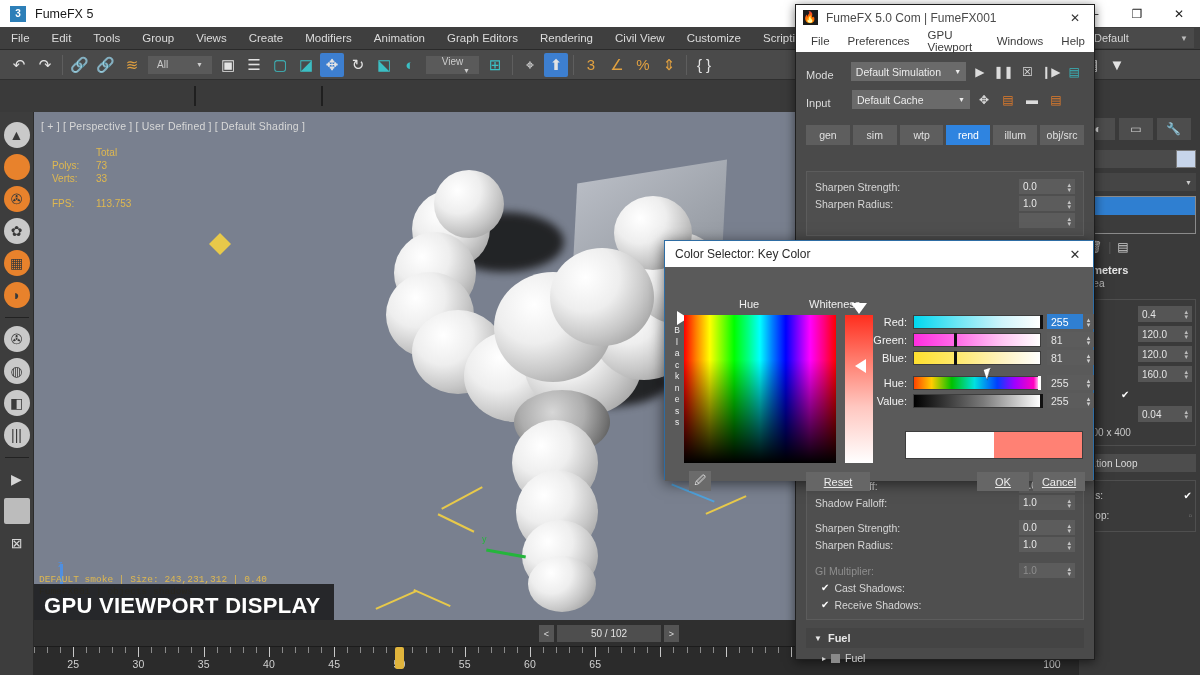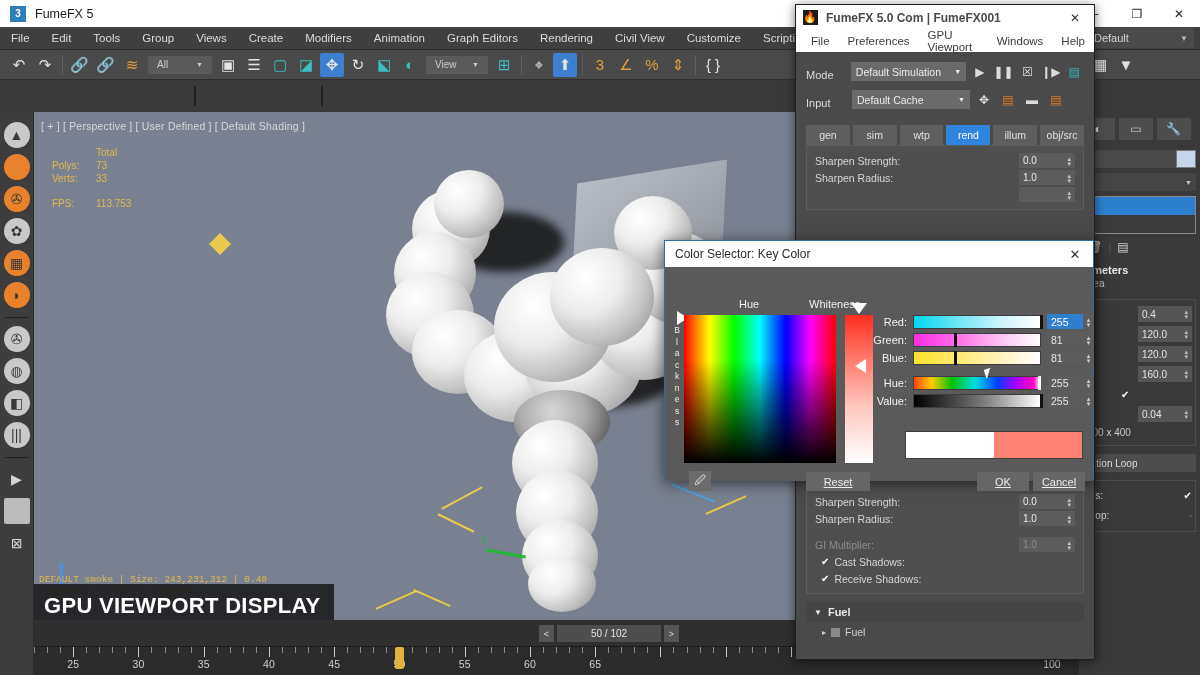--- a/index.html
+++ b/index.html
@@ -57,21 +57,21 @@
   }
   .tb-icon.active { background: #3d7fd0; }
   .tb-icon.teal { color: #3bbfc4; }
   .tb-icon.gold { color: #e0a040; }
   .tb-sep { width: 1px; height: 20px; background: #5e5e5e; margin: 0 4px; }
   .tb-combo {
     width: 64px; height: 18px; background: #5a5a5a; color: #ccc; font-size: 10px;
     display: flex; align-items: center; padding: 0 9px; margin: 0 3px;
   }
   .tb-combo .carat { margin-left: auto; font-size: 7px; }
-  .tb-combo.view { width: 62px; }
+  .tb-combo.view { width: 53px; flex-direction: column; }
 
   
   .max-strip2 {
     position: absolute; left: 0; top: 80px; width: 1200px; height: 32px;
     background: #3a3a3a;
   }
   .strip-tick { position: absolute; top: 6px; width: 2px; height: 20px; background: #1f1f1f; }
 
   
   .left-rail {
@@ -222,36 +222,36 @@
     background: #4a4a4a; border: 1px solid #1f1f1f;
     box-shadow: 0 2px 10px rgba(0,0,0,.55);
   }
   .ffx-title {
     height: 25px; background: #fff; display: flex; align-items: center; padding-left: 7px;
   }
   .ffx-title-icon {
     width: 15px; height: 15px; background: #1c1c1c; color: #e0462c;
     font-size: 11px; display: flex; align-items: center; justify-content: center; margin-right: 8px;
   }
-  .ffx-title-text { font-size: 12px; color: #4a4a4a; font-weight: bold; }
+  .ffx-title-text { font-size: 12px; color: #4a4a4a; }
   .ffx-close { margin-left: auto; width: 38px; height: 25px; display:flex; align-items:center; justify-content:center; color:#333; font-size:12px; }
   .ffx-menubar { height: 22px; background: #fff; display: flex; align-items: center; padding-left: 6px; }
   .ffx-menu-item { font-size: 11.5px; color: #3c3c3c; padding: 0 9px; }
   .ffx-body { padding: 10px 10px 0 10px; }
   .ffx-row { display: flex; align-items: flex-end; margin-bottom: 9px; }
   .ffx-row-lbl { width: 46px; font-size: 11px; color: #dcdcdc; }
   .ffx-combo {
     width: 118px; height: 19px; background: #6a6a6a; color: #ececec; font-size: 10.5px;
     display: flex; align-items: center; padding: 0 5px;
   }
   .ffx-combo .carat { margin-left: auto; font-size: 7px; }
   .ffx-icon { width: 20px; height: 19px; display: flex; align-items: center; justify-content: center; color: #dcdcdc; font-size: 12px; margin-left: 4px; }
   .ffx-icon.teal { color: #38b7bd; }
   .ffx-icon.orange { color: #e07b2a; }
-  .ffx-tabs { display: flex; gap: 3px; margin: 16px 0 0 0; align-items: flex-end; }
+  .ffx-tabs { display: flex; gap: 3px; margin: 16px 0 26px 0; align-items: flex-end; }
   .ffx-tab {
     flex: 1; height: 20px; background: #5e5e5e; color: #e0e0e0; font-size: 10.5px;
     display: flex; align-items: center; justify-content: center;
   }
   .ffx-tab.active { background: #2f84e0; color: #fff; }
   .ffx-panel { background: #4f4f4f; border: 1px solid #5c5c5c; padding: 6px 8px; }
   .ffx-prow { display: flex; align-items: center; height: 17px; }
   .ffx-plbl { font-size: 10.5px; color: #d6d6d6; }
   .ffx-plbl.dim { color: #8e8e8e; }
   .ffx-spin {

